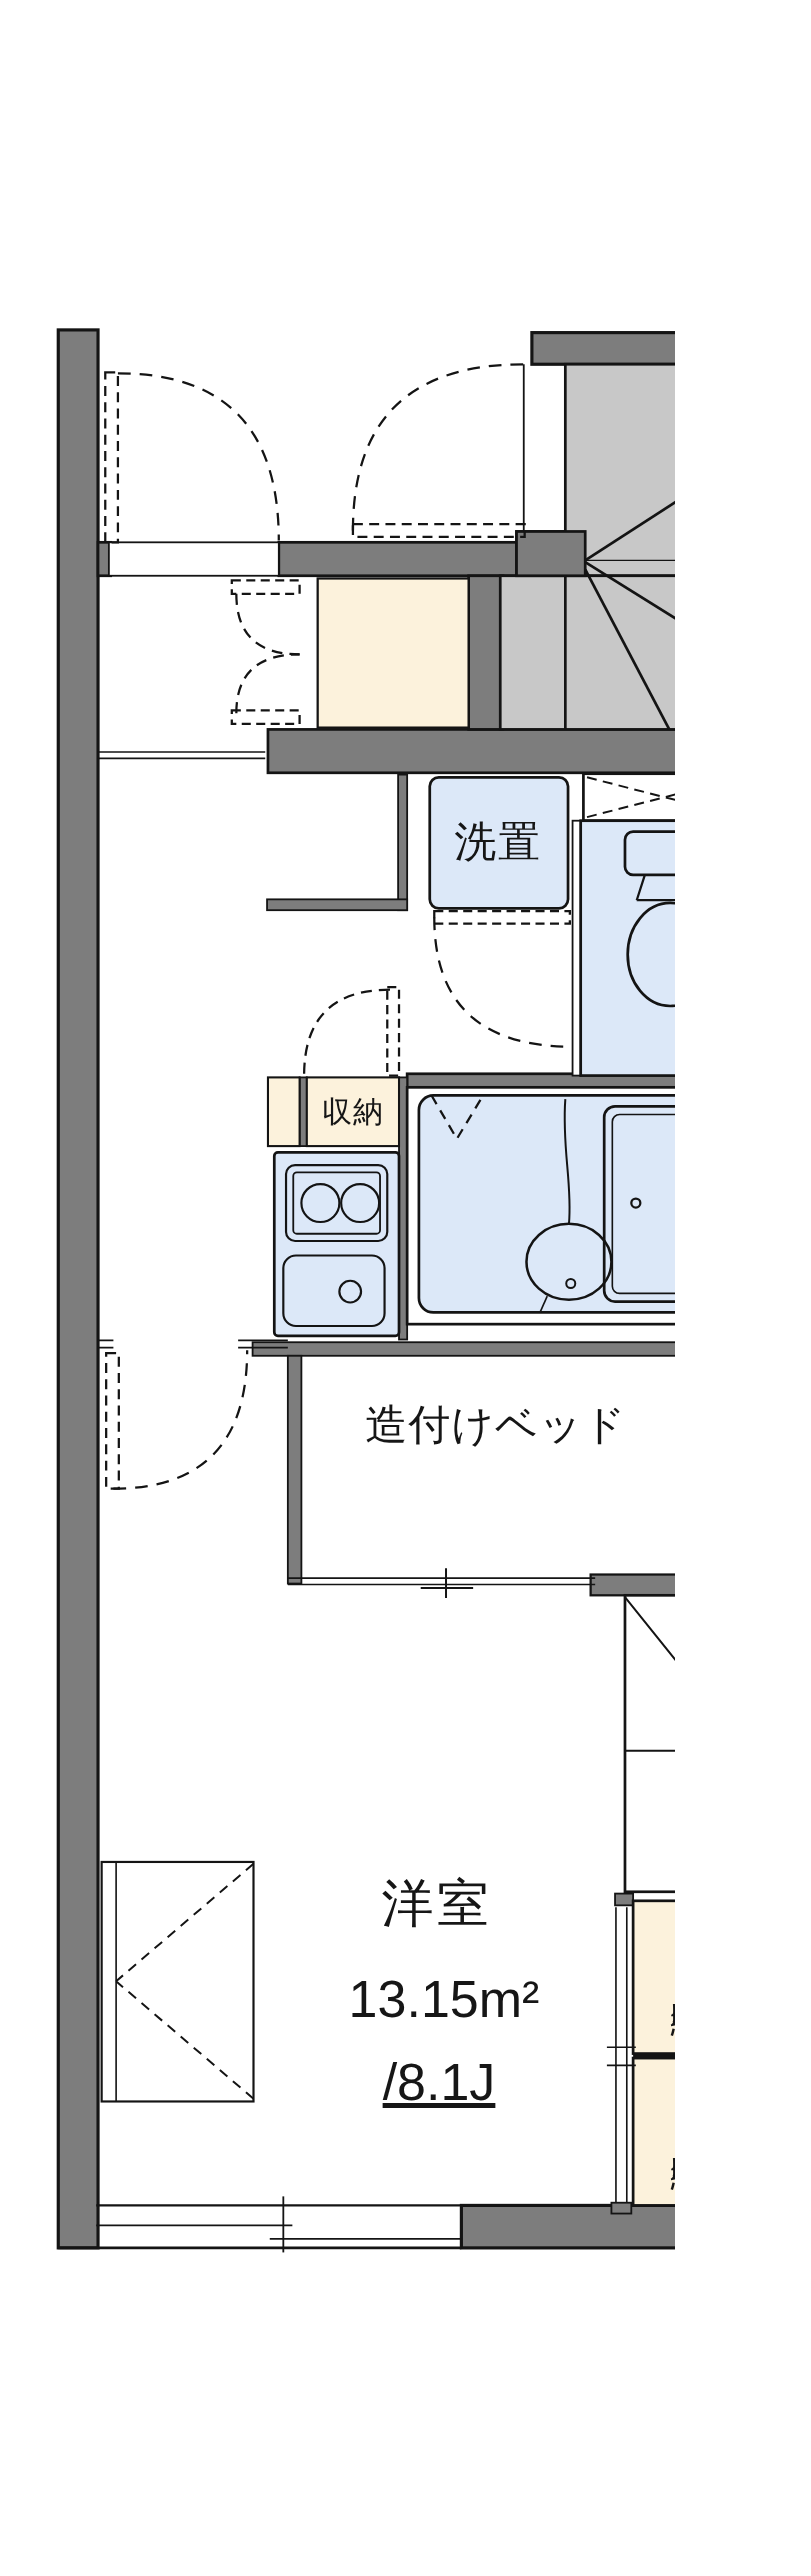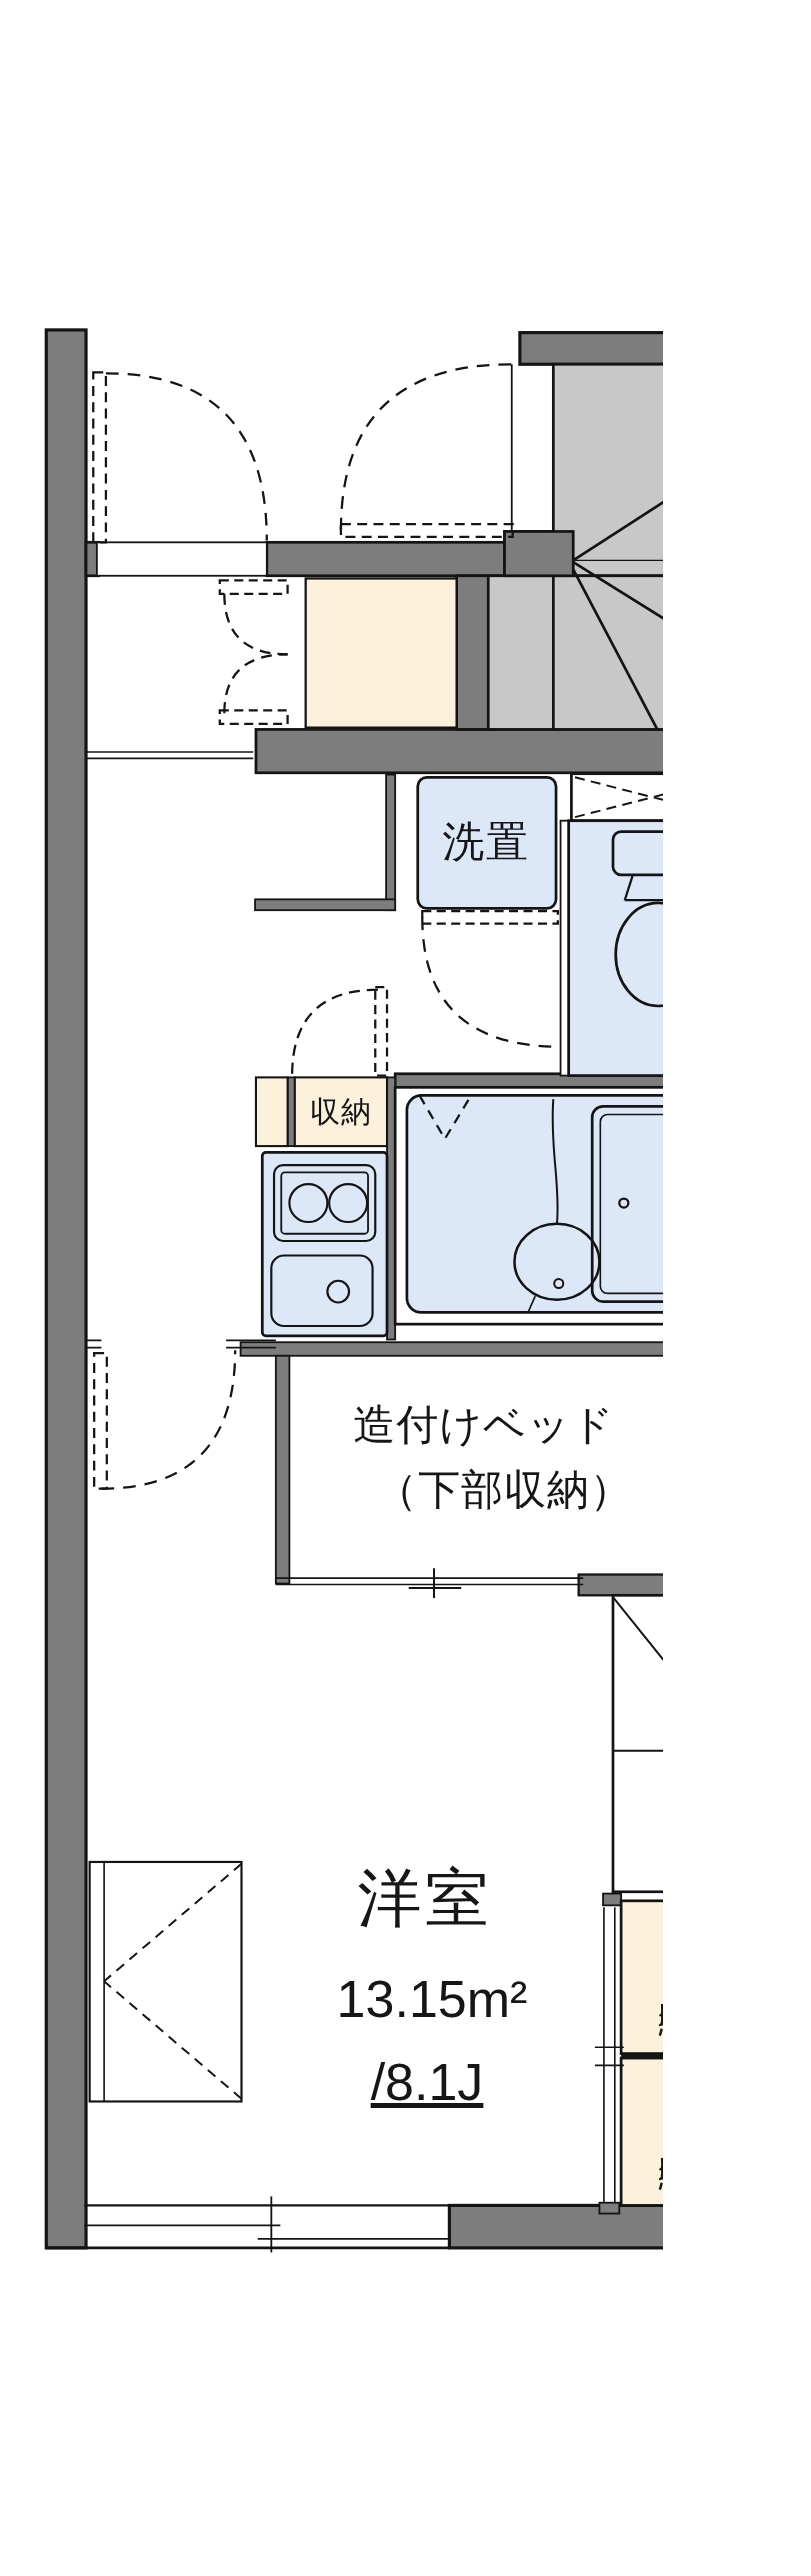--- a/index.html
+++ b/index.html
@@ -1,24 +1,24 @@
 <!DOCTYPE html>
 <html style="font-size:14.5px"><head>
 <meta charset="utf-8">
 <style>
   html,body{margin:0;padding:0;background:#ffffff;}
   #canvas{position:relative;width:663px;height:2576px;background:#ffffff;overflow:hidden;
-          font-family:"Liberation Sans","DejaVu Sans",sans-serif;}
+          font-family:"Liberation Sans","DejaVu Sans",sans-serif;margin-left:12px;}
   #plan-svg{position:absolute;left:0;top:0;}
   .label{position:absolute;transform:translate(-50%,-50%);color:#161616;white-space:nowrap;
          text-align:center;line-height:1;}
   .lbl-laundry{font-size:42px;letter-spacing:1.8px;}
   .lbl-kstorage{font-size:30px;letter-spacing:0.9px;}
   .lbl-bed{font-size:42px;letter-spacing:0.9px;}
-  .lbl-room{font-size:64px;letter-spacing:3.6px;font-family:Liberation Mono, monospace;}
+  .lbl-room{font-size:52px;letter-spacing:3.6px;}
   .lbl-area{font-size:52px;}
   .lbl-storage-v{font-size:34px;writing-mode:vertical-rl;text-orientation:upright;
                  transform:translate(-50%,-50%);letter-spacing:5.4px;}
 </style>
 </head>
 <body>
 
 <div id="canvas">
 
 <svg id="plan-svg" width="812" height="2576" viewBox="0 0 898 2850">
@@ -180,21 +180,20 @@
       <path d="M285 2477 H497" stroke-width="2"></path>
       <path d="M51 2487 H497" stroke-width="3"></path>
       <path d="M300 2430 V2492" stroke-width="2"></path>
     </g>
   </g>
 </svg>
 
 <div class="label lbl-laundry" style="left:486px;top:842px;">洗置</div>
 <div class="label lbl-kstorage" style="left:341px;top:1112px;">収納</div>
 <div class="label lbl-bed" style="left:484px;top:1425px;">造付けベッド</div>
-<div class="label lbl-bed" style="left:504px;top:1490px;">（下部収納）</div>
 <div class="label lbl-room" style="left:425px;top:1903px;">洋室</div>
 <div class="label lbl-area" style="left:432px;top:1999px;">13.15m²</div>
 <div class="label lbl-area" style="left:427px;top:2082px;text-decoration:underline;">/8.1J</div>
 <div class="label lbl-storage-v" style="left:676px;top:1977px;">収納</div>
 <div class="label lbl-storage-v" style="left:676px;top:2131px;">収納</div>
 
 </div>
 
 
 </body></html>

